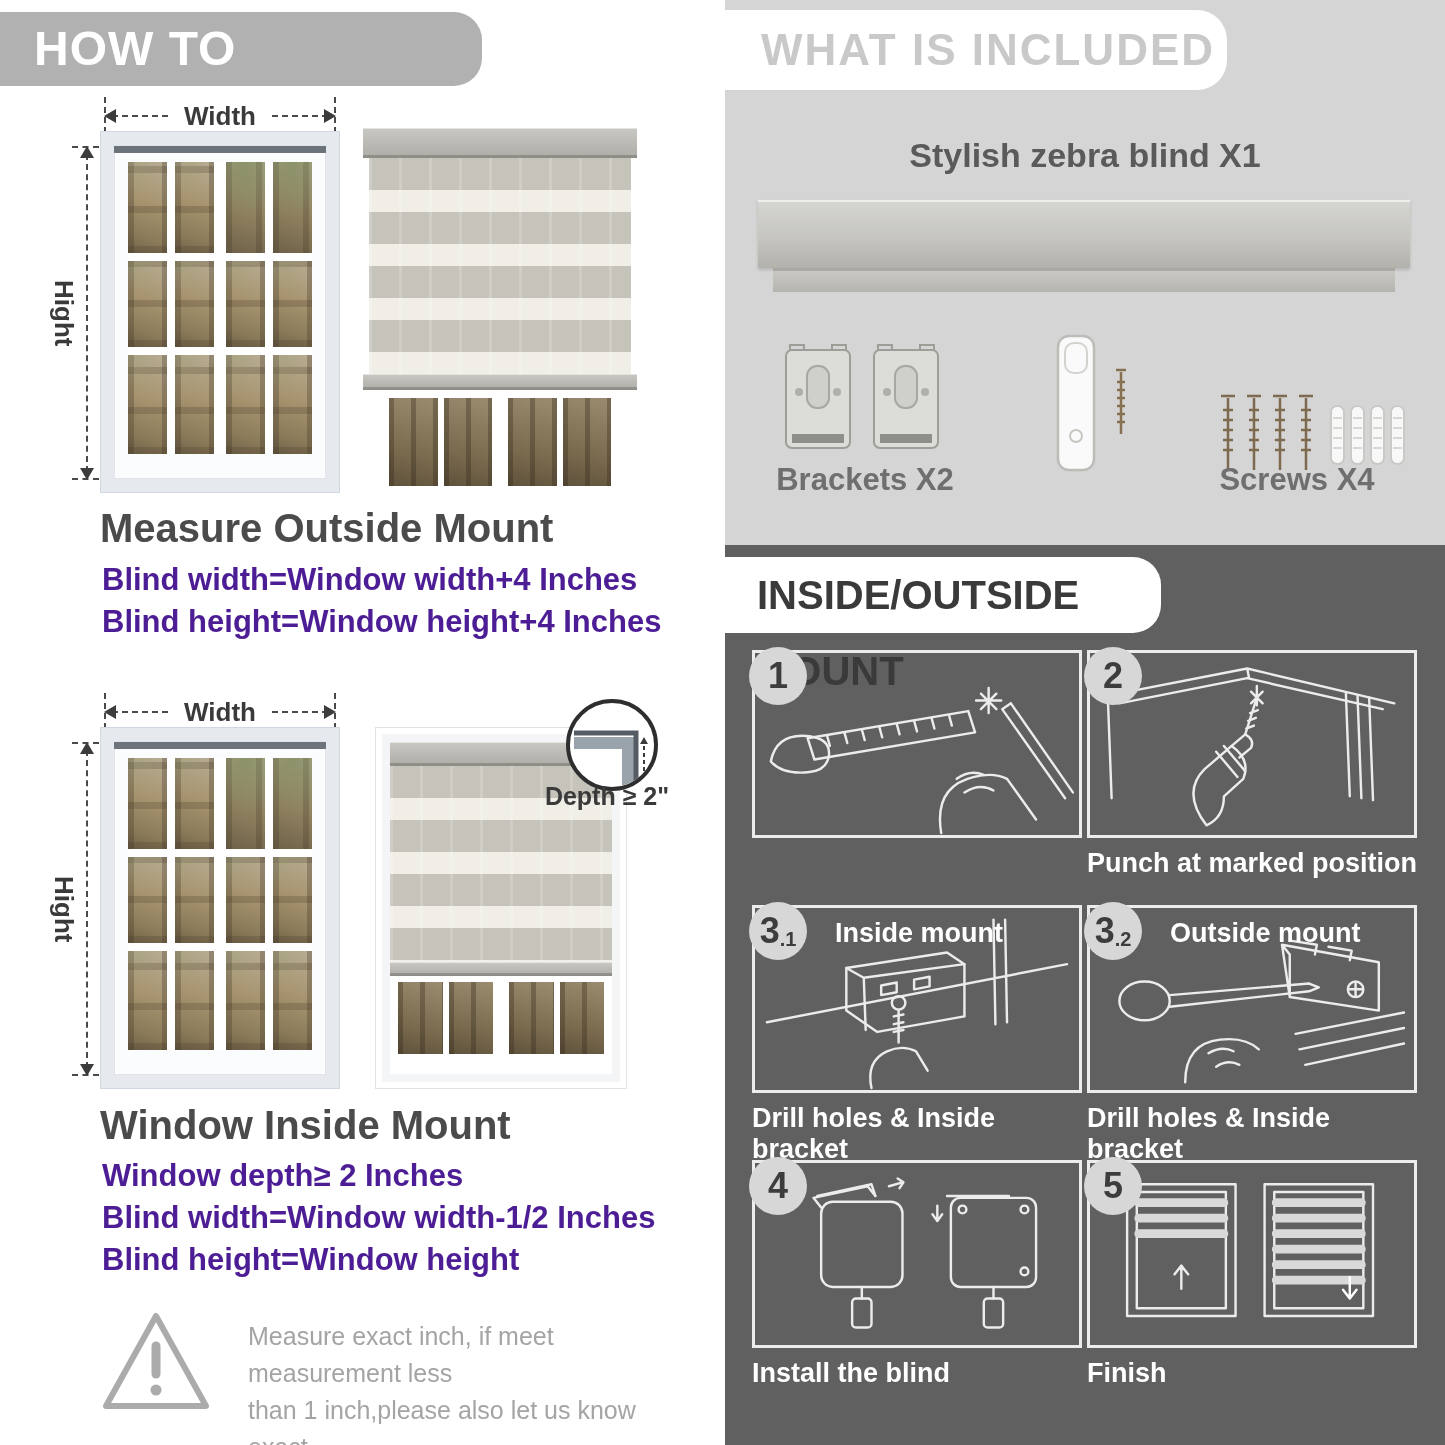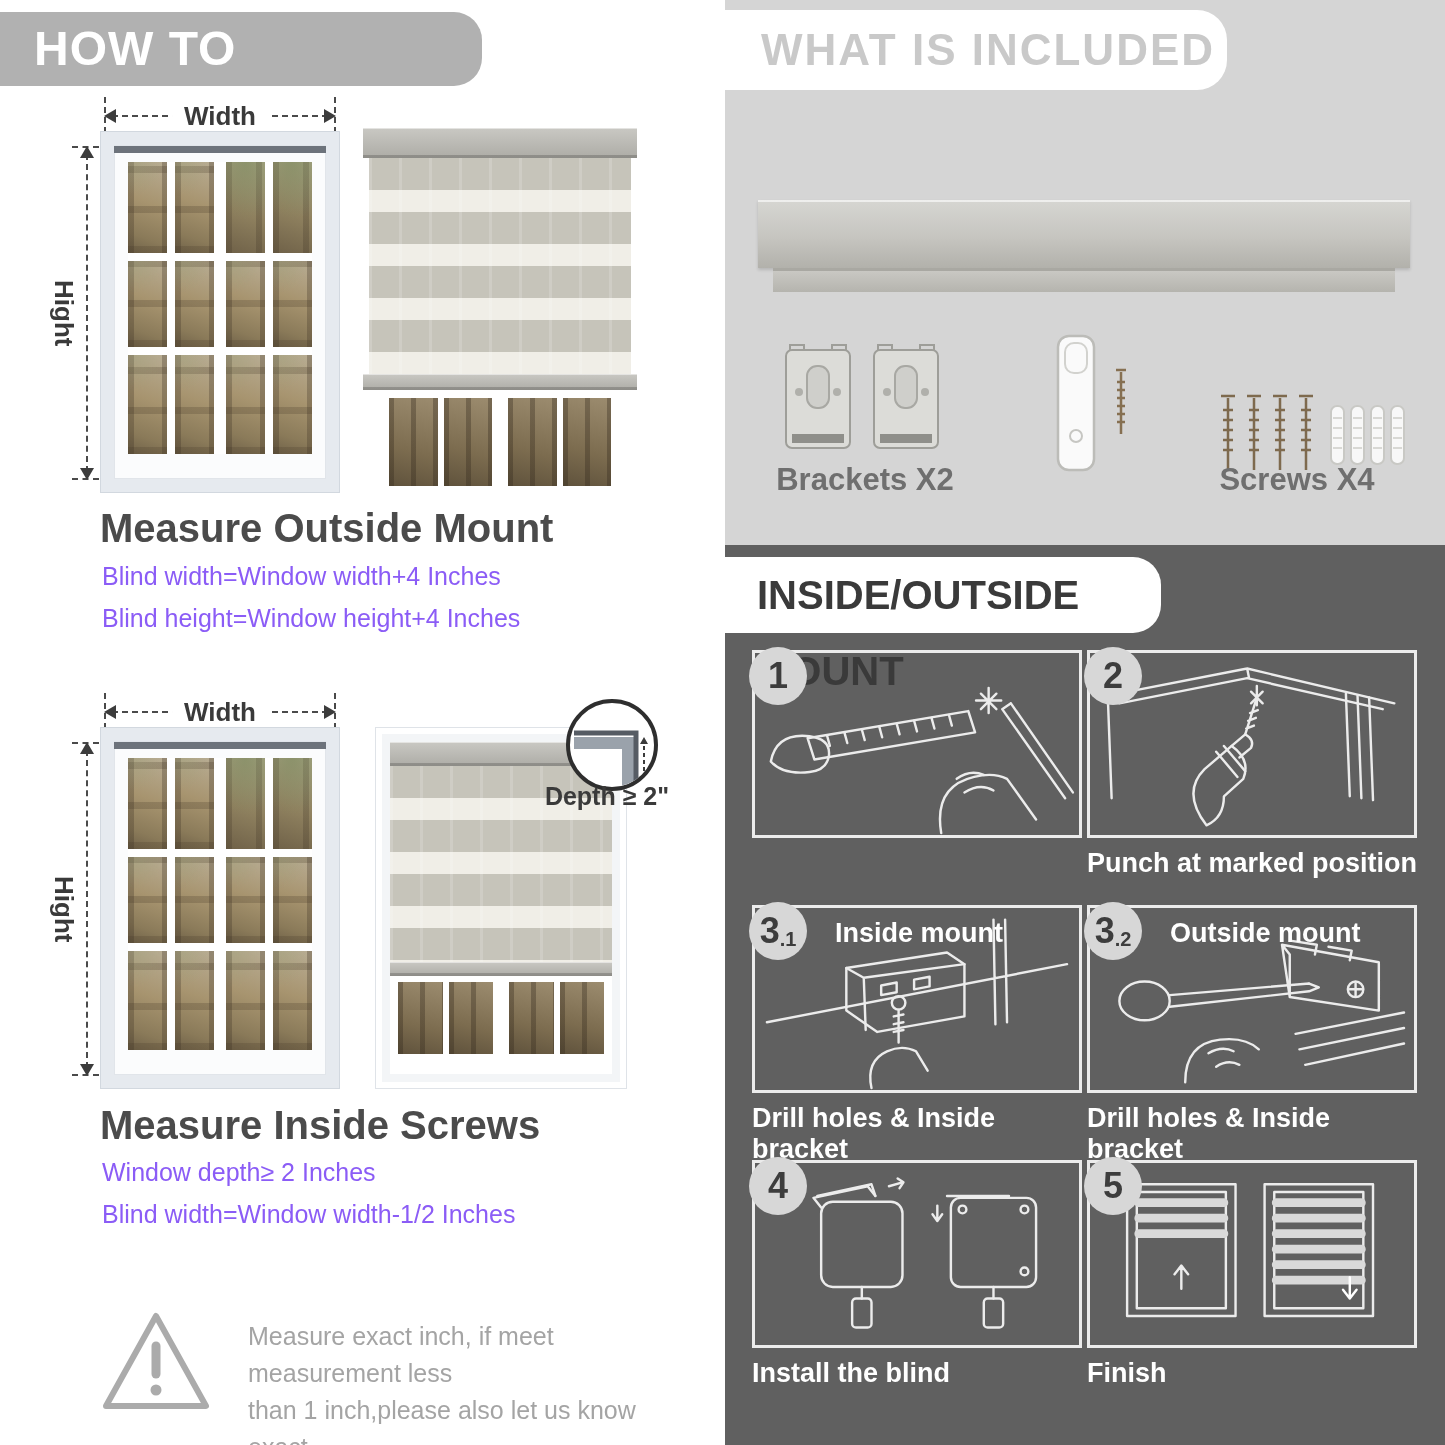--- a/index.html
+++ b/index.html
@@ -7,21 +7,21 @@
   #canvas{position:relative;width:1445px;height:1445px;background:#ffffff;
           font-family:"Liberation Sans",sans-serif;overflow:hidden;}
   .abs{position:absolute;}
 
   
   #how-header{left:0;top:12px;width:482px;height:74px;background:#b1b1b1;
     border-radius:0 28px 28px 0;line-height:74px;padding-left:34px;
     font-size:48px;font-weight:700;color:#ffffff;letter-spacing:1px;}
 
   .sec-title{font-size:40px;font-weight:700;color:#4b4b4b;}
-  .formula{font-size:25px;font-weight:400;color:#8b5cf6;}
+  .formula{font-size:31px;font-weight:700;color:#4c1d95;}
 
   
   .harrow{position:absolute;height:26px;}
   .harrow .line{position:absolute;left:8px;right:8px;top:12px;border-top:2px dashed #4a4a4a;}
   .harrow .ah{position:absolute;top:6px;width:0;height:0;border:7px solid transparent;}
   .harrow .ah.l{left:0;border-left:0;border-right:12px solid #3c3c3c;}
   .harrow .ah.r{right:0;border-right:0;border-left:12px solid #3c3c3c;}
   .harrow .etick{position:absolute;top:-6px;height:46px;border-left:2px dashed #4a4a4a;}
   .harrow .etick.l{left:0;}.harrow .etick.r{right:0;}
   .harrow .lbl{position:absolute;left:50%;top:13px;transform:translate(-50%,-50%);
@@ -229,37 +229,39 @@
   <div id="depth-circle" class="abs">
     <svg viewBox="0 0 92 92" width="92" height="92">
       <path d="M4,40 L58,40 L58,92" stroke="#9aa2ab" stroke-width="12" fill="none"></path>
       <path d="M4,30 L66,30 L66,92" stroke="#565c64" stroke-width="5" fill="none"></path>
       <path d="M74,36 v44" stroke="#3b3b3b" stroke-width="2" stroke-dasharray="4 3" fill="none"></path>
       <path d="M74,34 l-4,7 h8 Z M74,82 l-4,-7 h8 Z" fill="#3b3b3b"></path>
     </svg>
   </div>
   <div id="depth-label" class="abs">Depth ≥ 2"</div>
 
-  <div class="sec-title abs" style="left:100px;top:1103px;">Measure Inside Screws</div>
+  <div class="sec-title abs" style="left:100px;top:1103px;">Window Inside Mount</div>
   <div class="formula abs" style="left:102px;top:1158px;">Window depth≥ 2 Inches</div>
   <div class="formula abs" style="left:102px;top:1200px;">Blind width=Window width-1/2 Inches</div>
+  <div class="formula abs" style="left:102px;top:1242px;">Blind height=Window height</div>
 
   <svg class="abs" style="left:98px;top:1308px;" width="116" height="108" viewBox="0 0 116 108">
     <path d="M58,8 L108,98 L8,98 Z" fill="none" stroke="#ababab" stroke-width="6" stroke-linejoin="round"></path>
     <line x1="58" y1="38" x2="58" y2="66" stroke="#ababab" stroke-width="9" stroke-linecap="round"></line>
     <circle cx="58" cy="82" r="5.5" fill="#ababab"></circle>
   </svg>
   <div class="abs" style="left:248px;top:1318px;width:420px;">
     <div class="warn-text">Measure exact inch, if meet measurement less</div>
     <div class="warn-text">than 1 inch,please also let us know exact</div>
 
   </div>
 
   <div id="included-panel" class="abs">
     <div id="included-header">WHAT IS INCLUDED</div>
+    <div id="product-label">Stylish zebra blind X1</div>
 
     <div class="hr-main"></div>
     <div class="hr-lip"></div>
 
     <svg class="abs" style="left:55px;top:340px;" width="165" height="125" viewBox="0 0 165 125">
       <g>
         <rect x="6" y="10" width="64" height="98" rx="6" fill="#dcdcd8" stroke="#9e9e99" stroke-width="2"></rect>
         <path d="M10,10 v-5 h14 v5 M52,10 v-5 h14 v5" fill="none" stroke="#9e9e99" stroke-width="2"></path>
         <rect x="27" y="26" width="22" height="42" rx="10" fill="#cfcfcb" stroke="#a8a8a3" stroke-width="2"></rect>
         <circle cx="19" cy="52" r="4" fill="#b0b0ab"></circle>

